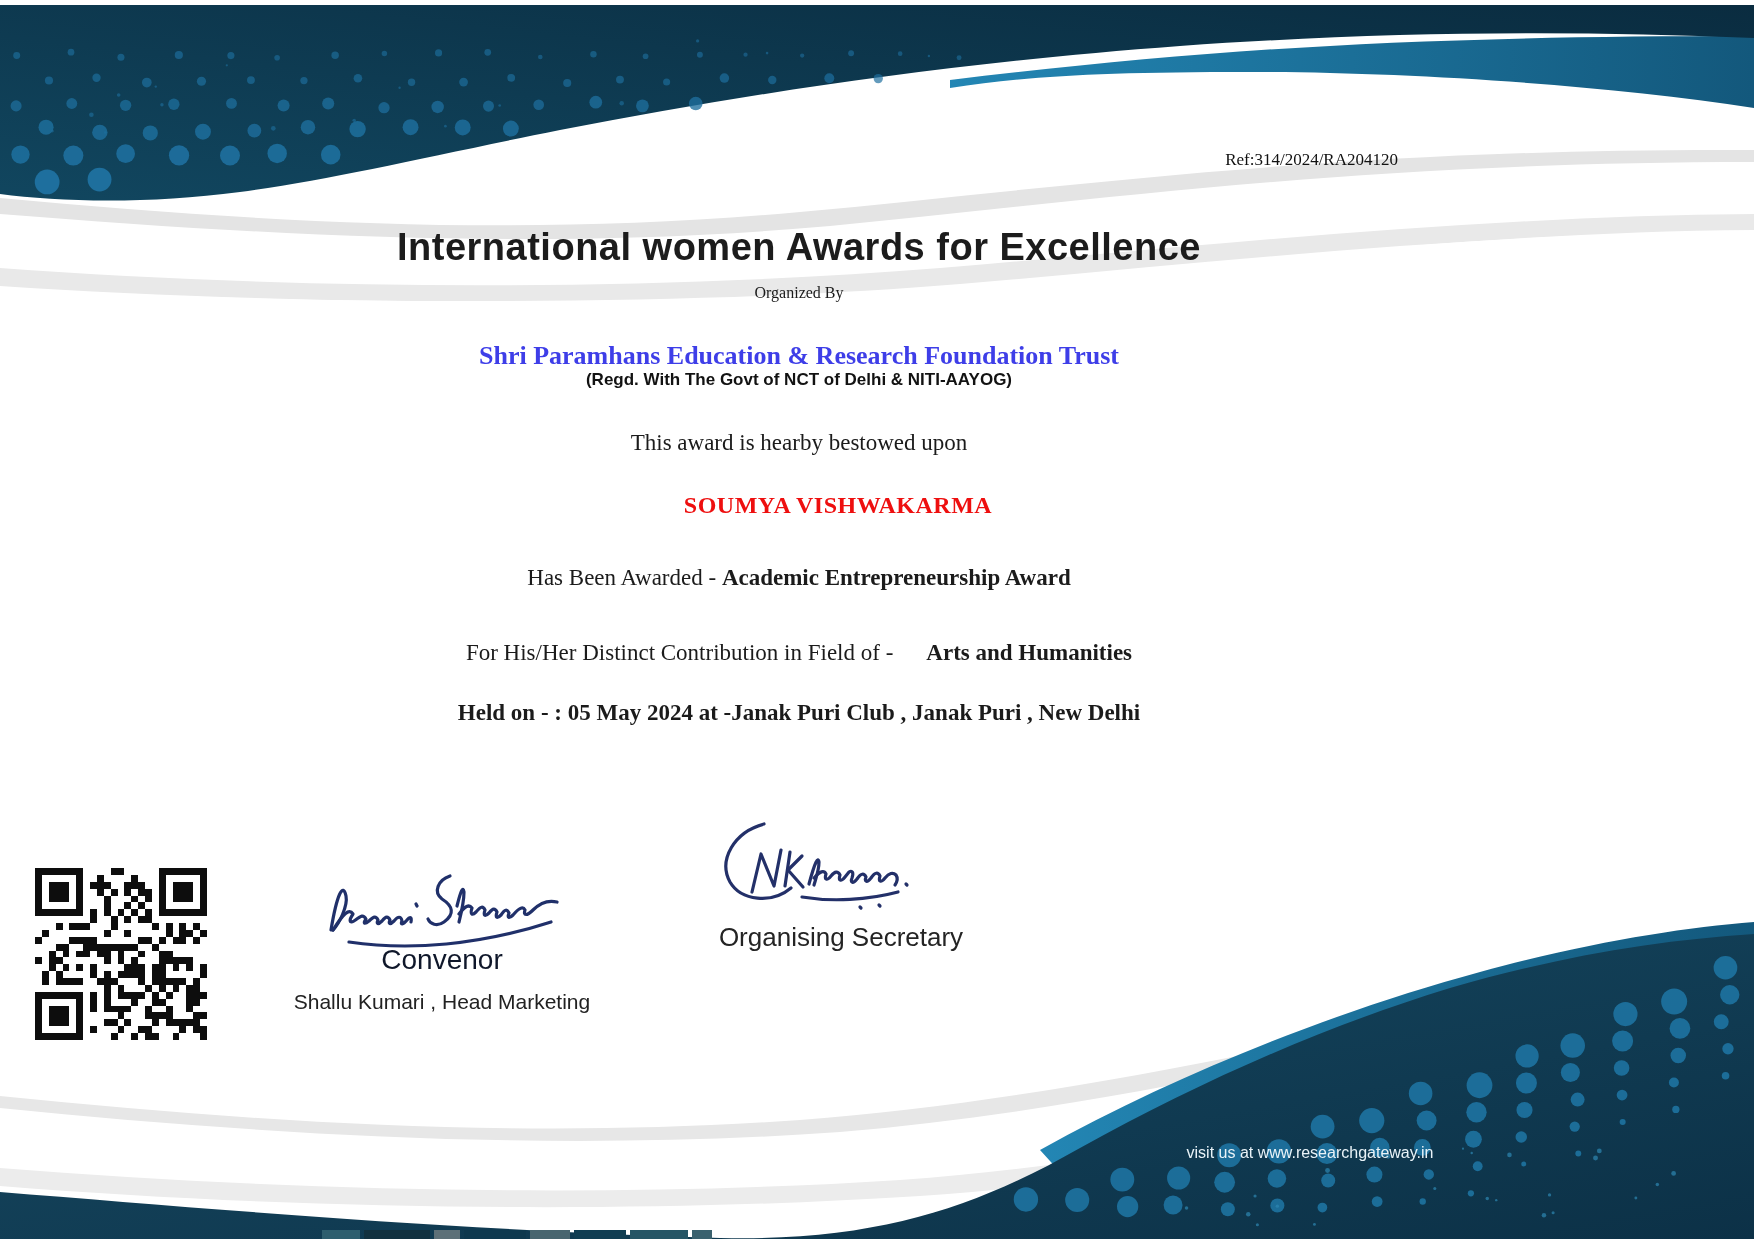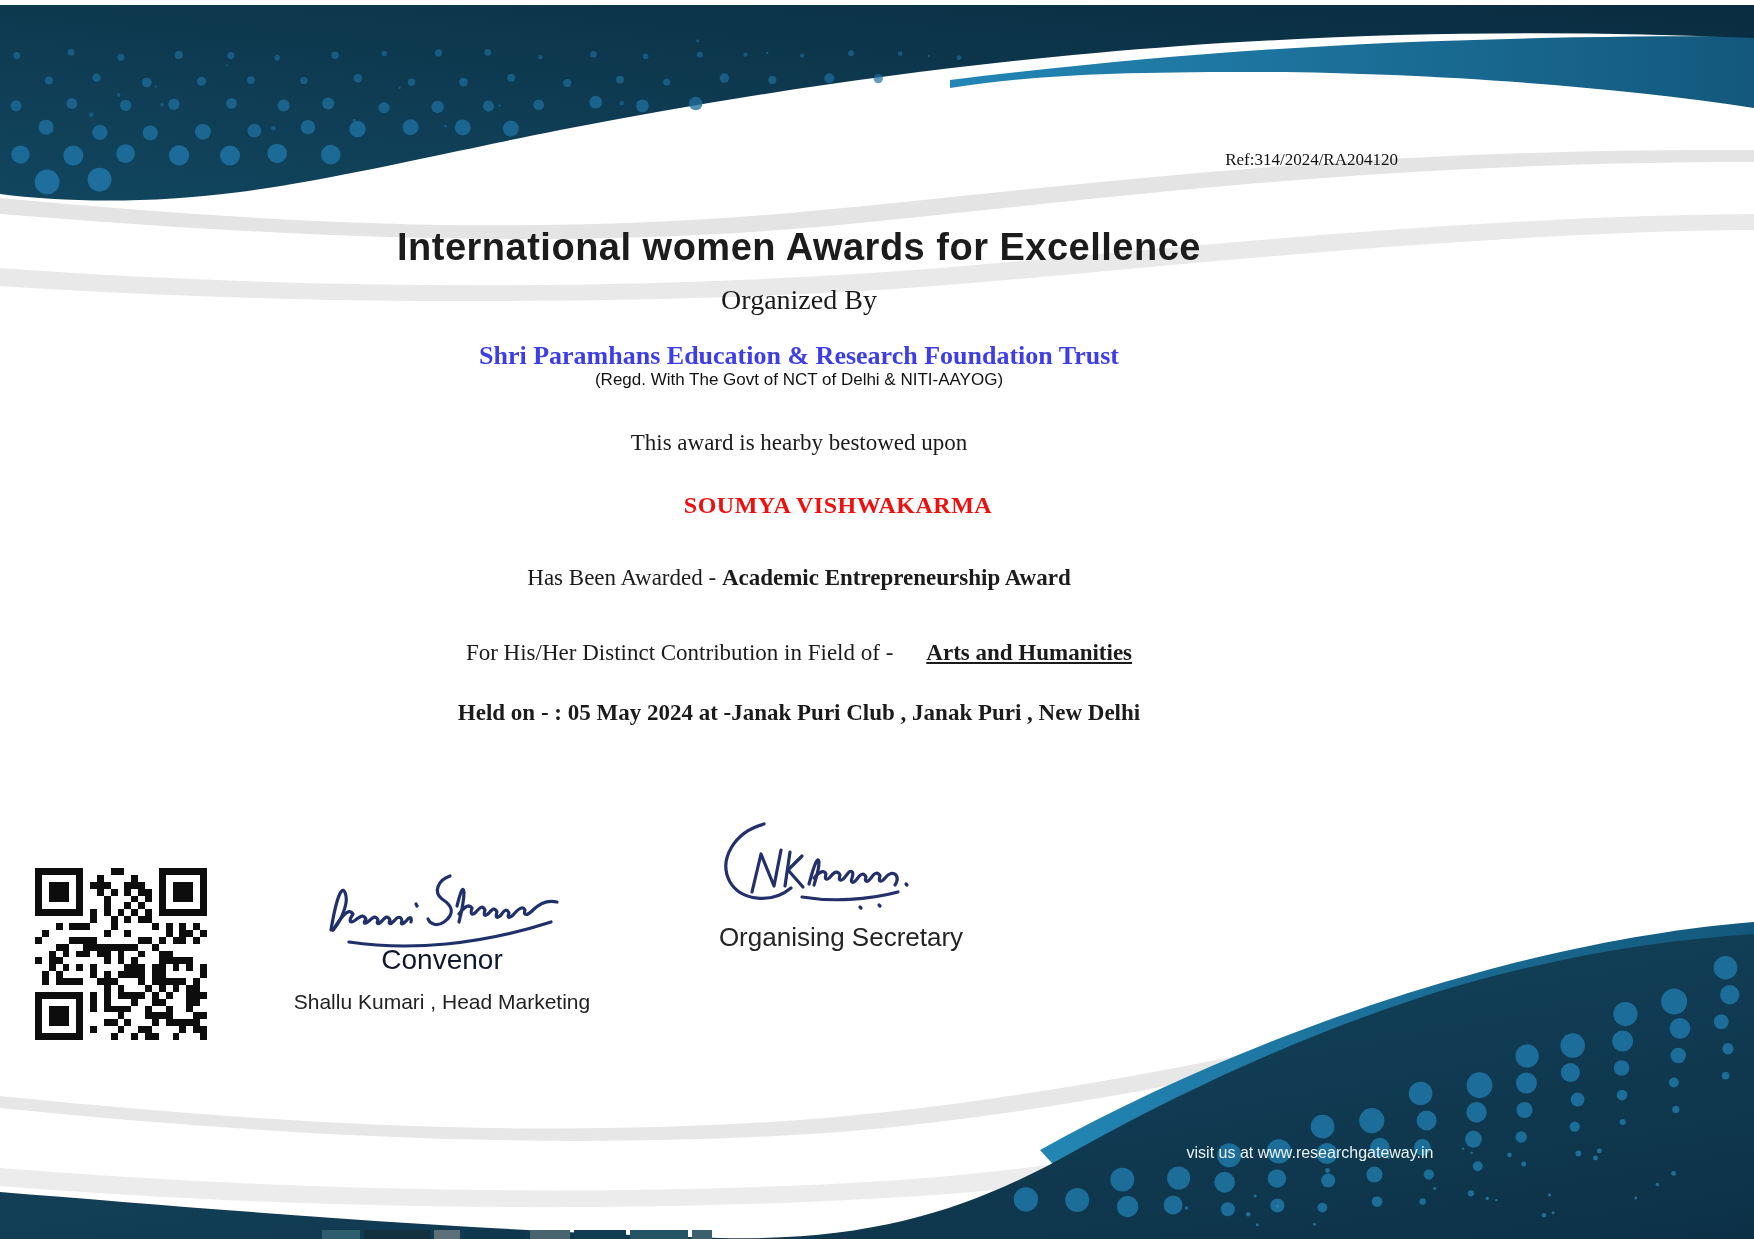--- a/index.html
+++ b/index.html
@@ -5,29 +5,29 @@
   html,body{margin:0;padding:0;}
   body{width:1754px;height:1239px;overflow:hidden;background:#ffffff;
        font-family:"Liberation Serif", serif;}
   .cert{position:relative;width:1754px;height:1147px;background:#ffffff;}
   #decor{position:absolute;left:0;top:0;width:1754px;height:1239px;z-index:0;}
   .abs{position:absolute;z-index:2;}
   .cline{position:absolute;left:6px;width:1586px;text-align:center;z-index:2;color:#1b1b1b;}
   .ref{top:150px;right:356px;font-size:17px;color:#111;z-index:2;}
   .title{top:226px;font-family:"Liberation Sans",sans-serif;font-size:38px;font-weight:600;
          color:#1c1c1c;letter-spacing:.5px;}
-  .organized{top:284px;font-size:28px;}
+  .organized{top:284px;font-size:16px;}
   .trust{top:341px;font-size:26px;font-weight:bold;color:#3E3EE8;}
-  .regd{top:370px;font-family:"Liberation Sans",sans-serif;font-size:17px;font-weight:normal;color:#121212;}
+  .regd{top:370px;font-family:"Liberation Sans",sans-serif;font-size:17px;font-weight:bold;color:#121212;}
   .bestow{top:430px;font-size:23px;}
   .recipient{top:492px;font-size:24px;font-weight:bold;color:#EE0F0F;letter-spacing:.5px;padding-left:39px;}
   .awarded{top:565px;font-size:23px;}
   .awarded b{font-size:23px;}
   .field{top:640px;font-size:23px;}
-  .field b{margin-left:33px;text-decoration:underline;}
+  .field b{margin-left:33px;}
   .held{top:700px;font-size:23px;font-weight:bold;}
   .sig-svg{position:absolute;z-index:2;}
   .convenor{top:944px;left:292px;width:300px;text-align:center;
             font-family:"Liberation Sans",sans-serif;font-size:28px;color:#0f172a;z-index:2;position:absolute;}
   .convenor-name{top:990px;left:242px;width:400px;text-align:center;
             font-family:"Liberation Sans",sans-serif;font-size:21px;color:#222;z-index:2;position:absolute;}
   .secretary{top:922px;left:691px;width:300px;text-align:center;
             font-family:"Liberation Sans",sans-serif;font-size:26px;color:#242424;z-index:2;position:absolute;}
   .visit{top:1144px;left:1040px;width:540px;text-align:center;
          font-family:"Liberation Sans",sans-serif;font-size:16px;color:#e9f3f8;z-index:3;position:absolute;}

